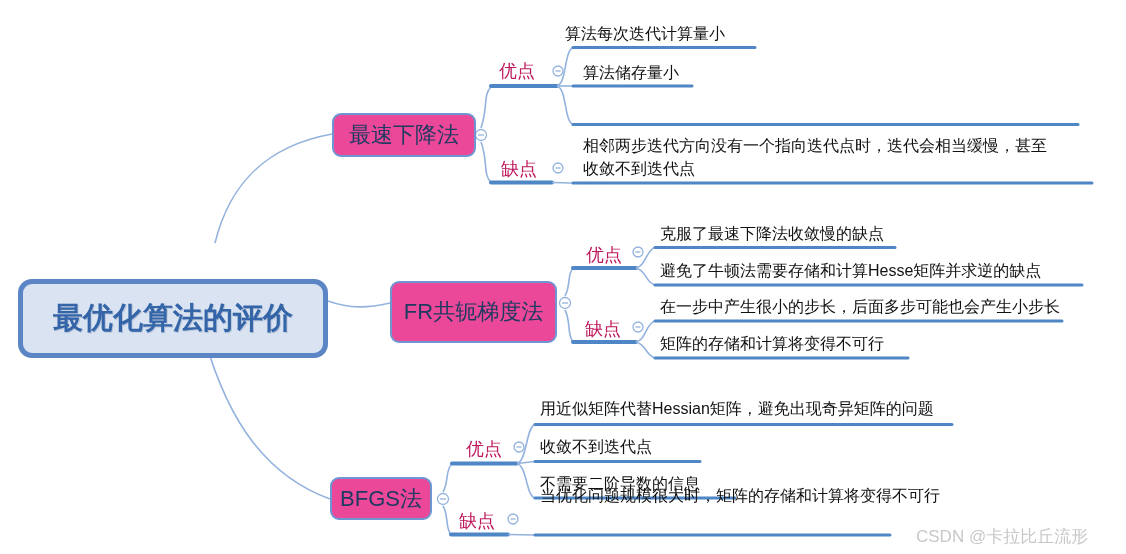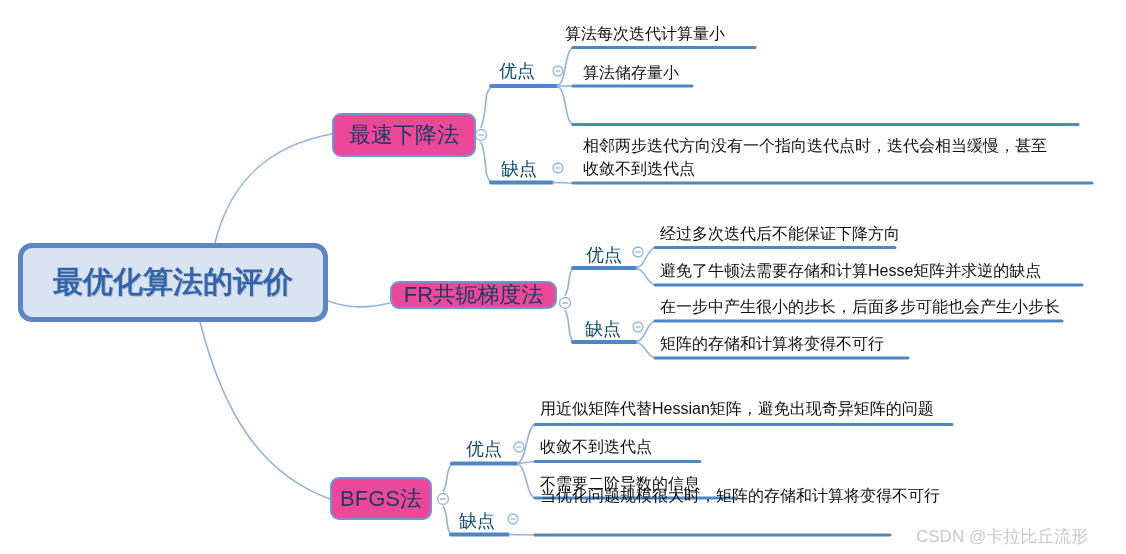--- a/index.html
+++ b/index.html
@@ -11,23 +11,24 @@
   .node{
     position:absolute;display:flex;align-items:center;justify-content:center;
     box-sizing:border-box;background:#ec4899;border:2.5px solid #6d96d2;border-radius:9px;
     color:#1f3a60;font-size:22px;white-space:nowrap;cursor:default;
   }
   .root-node{
     position:absolute;display:flex;align-items:center;justify-content:center;
     box-sizing:border-box;background:#d9e3f1;border:5px solid #5b85c5;border-radius:14px;
     color:#3465a8;font-size:30px;font-weight:bold;white-space:nowrap;
     text-shadow:1px 1px 0 rgba(90,110,150,.25);
+    margin-top:36px;
   }
   .grp-label{
-    position:absolute;font-size:18px;color:#0c4a6e;white-space:nowrap;
+    position:absolute;font-size:18px;color:#be185d;white-space:nowrap;
   }
   .leaf{
     position:absolute;font-size:16px;color:#111;white-space:nowrap;line-height:23px;
   }
   .leaf.multiline{white-space:pre-line;}
   .watermark{
     position:absolute;left:916px;top:525px;font-size:17px;color:#c8c8c8;white-space:nowrap;
   }
 </style>
 </head>
@@ -131,40 +132,40 @@
     </g>
   </svg>
 
   <div class="root-node" style="left:18px;top:243px;width:310px;height:79px;">
     <span>最优化算法的评价</span>
   </div>
 
   <div class="node" style="left:332px;top:113px;width:144px;height:44px;">
     <span>最速下降法</span>
   </div>
-  <div class="node" style="left:390px;top:281px;width:167px;height:28px;">
+  <div class="node" style="left:390px;top:281px;width:167px;height:62px;">
     <span>FR共轭梯度法</span>
   </div>
   <div class="node" style="left:330px;top:477px;width:102px;height:43px;">
     <span>BFGS法</span>
   </div>
 
   <div class="grp-label" style="left:499px;top:59px;">优点</div>
   <div class="grp-label" style="left:501px;top:157px;">缺点</div>
   <div class="grp-label" style="left:586px;top:243px;">优点</div>
   <div class="grp-label" style="left:585px;top:317px;">缺点</div>
   <div class="grp-label" style="left:466px;top:437px;">优点</div>
   <div class="grp-label" style="left:459px;top:509px;">缺点</div>
 
   <div class="leaf" style="left:565px;top:22px;">算法每次迭代计算量小</div>
   <div class="leaf" style="left:583px;top:61px;">算法储存量小</div>
   <div class="leaf multiline" style="left:583px;top:134px;">相邻两步迭代方向没有一个指向迭代点时，迭代会相当缓慢，甚至
 收敛不到迭代点</div>
 
-  <div class="leaf" style="left:660px;top:222px;">经过多次迭代后不能保证下降方向</div>
+  <div class="leaf" style="left:660px;top:222px;">克服了最速下降法收敛慢的缺点</div>
   <div class="leaf" style="left:660px;top:259px;">避免了牛顿法需要存储和计算Hesse矩阵并求逆的缺点</div>
   <div class="leaf" style="left:660px;top:295px;">在一步中产生很小的步长，后面多步可能也会产生小步长</div>
   <div class="leaf" style="left:660px;top:332px;">矩阵的存储和计算将变得不可行</div>
 
   <div class="leaf" style="left:540px;top:397px;">用近似矩阵代替Hessian矩阵，避免出现奇异矩阵的问题</div>
   <div class="leaf" style="left:540px;top:435px;">收敛不到迭代点</div>
   <div class="leaf" style="left:540px;top:472px;">不需要二阶导数的信息</div>
   <div class="leaf" style="left:540px;top:484px;">当优化问题规模很大时，矩阵的存储和计算将变得不可行</div>
 
   <div class="watermark">CSDN @卡拉比丘流形</div>

